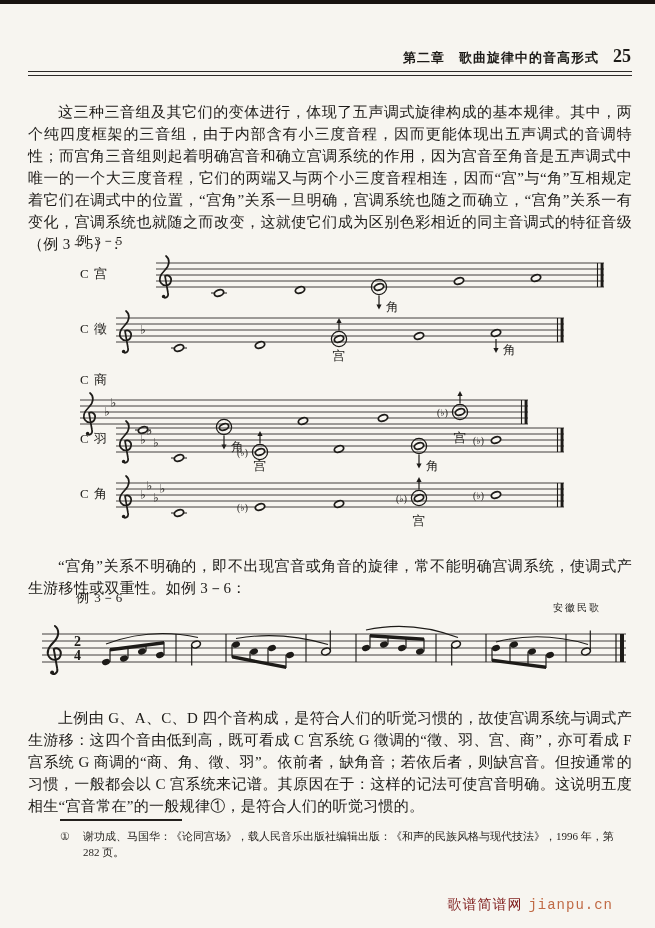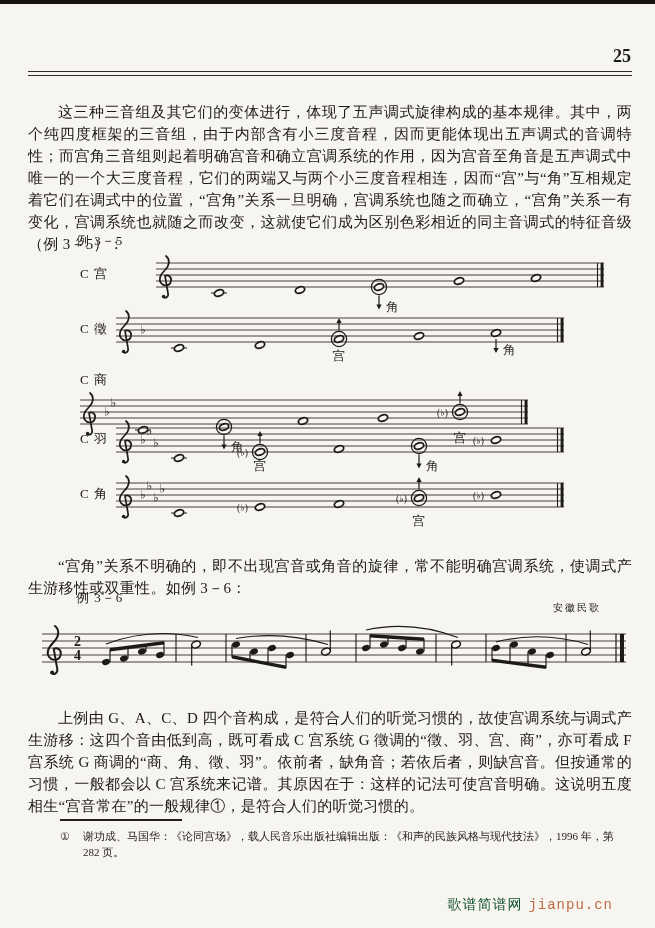--- a/index.html
+++ b/index.html
@@ -21,31 +21,32 @@
   .staff-row{position:absolute;left:80px;display:flex;align-items:flex-start;}
   .staff-label{width:36px;font-size:13px;padding-top:13px;letter-spacing:1px;white-space:nowrap;}
   .staff-row svg{overflow:visible;display:block;}
   .melody{position:absolute;left:40px;top:616px;}
   .fn-rule{position:absolute;left:60px;top:819px;width:122px;border-top:2px solid #23201d;}
   .footnote{position:absolute;left:60px;top:828px;width:560px;font-size:11px;line-height:16px;
     display:flex;gap:13px;color:#26231f;}
   .footnote .fn-marker{flex:0 0 auto;}
   .watermark{position:absolute;top:896px;right:42px;font-size:14px;letter-spacing:1px;
     font-family:"Liberation Sans","DejaVu Sans",sans-serif;}
-  .watermark .wm-cn{color:#14532d;}
+  .watermark .wm-cn{color:#7f1d1d;}
   .watermark .wm-url{color:#c06a45;margin-left:6px;font-family:Liberation Mono, monospace;}
   svg text{font-family:"Liberation Serif","DejaVu Serif",serif;}
 </style>
 </head>
 <body>
 
 <div class="page">
   <div class="topbar"></div>
 
   <div class="header">
+    <span class="chapter">第二章　歌曲旋律中的音高形式</span>
     <span class="pageno">25</span>
   </div>
   <div class="double-rule"></div>
 
   <p class="para" style="top:86px;">这三种三音组及其它们的变体进行，体现了五声调式旋律构成的基本规律。其中，两个纯四度框架的三音组，由于内部含有小三度音程，因而更能体现出五声调式的音调特性；而宫角三音组则起着明确宫音和确立宫调系统的作用，因为宫音至角音是五声调式中唯一的一个大三度音程，它们的两端又与两个小三度音程相连，因而“宫”与“角”互相规定着它们在调式中的位置，“宫角”关系一旦明确，宫调系统也随之而确立，“宫角”关系一有变化，宫调系统也就随之而改变，这就使它们成为区别色彩相近的同主音调式的特征音级（例 3－5）：</p>
 
   <div class="ex-label" style="left:76px;top:232px;font-family:Liberation Serif, serif;">例 3－5</div>
 
   <div id="staves35">
       <div class="staff-row" style="top: 252px; gap: 40px;">

